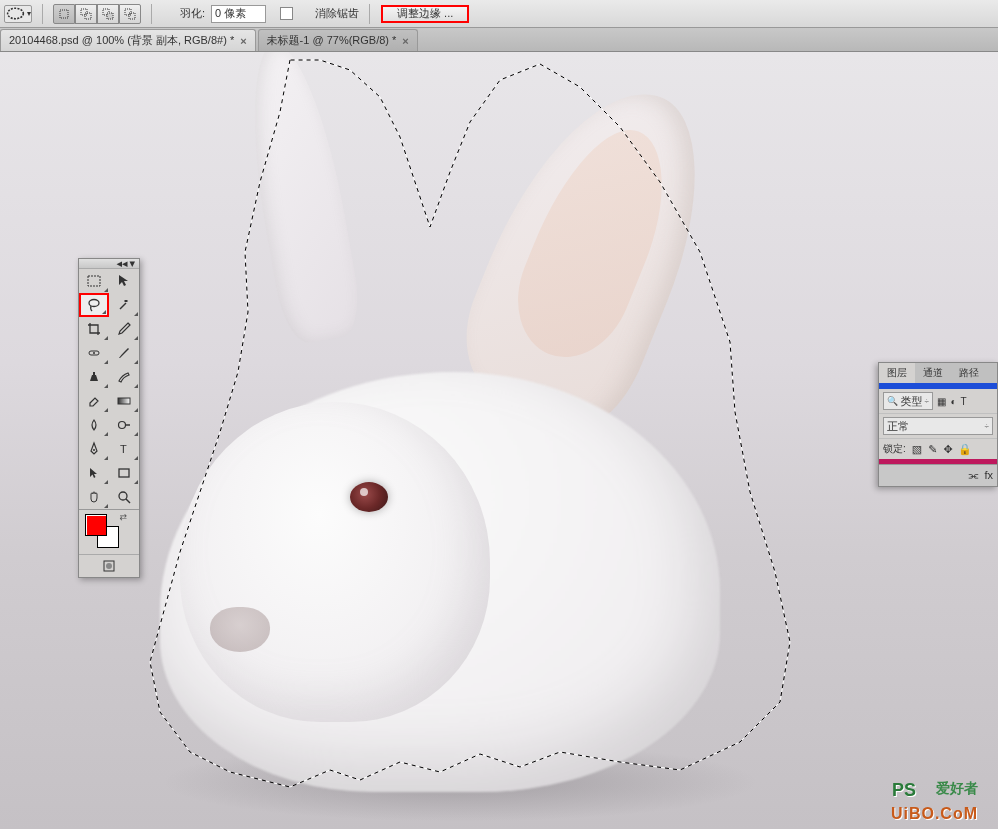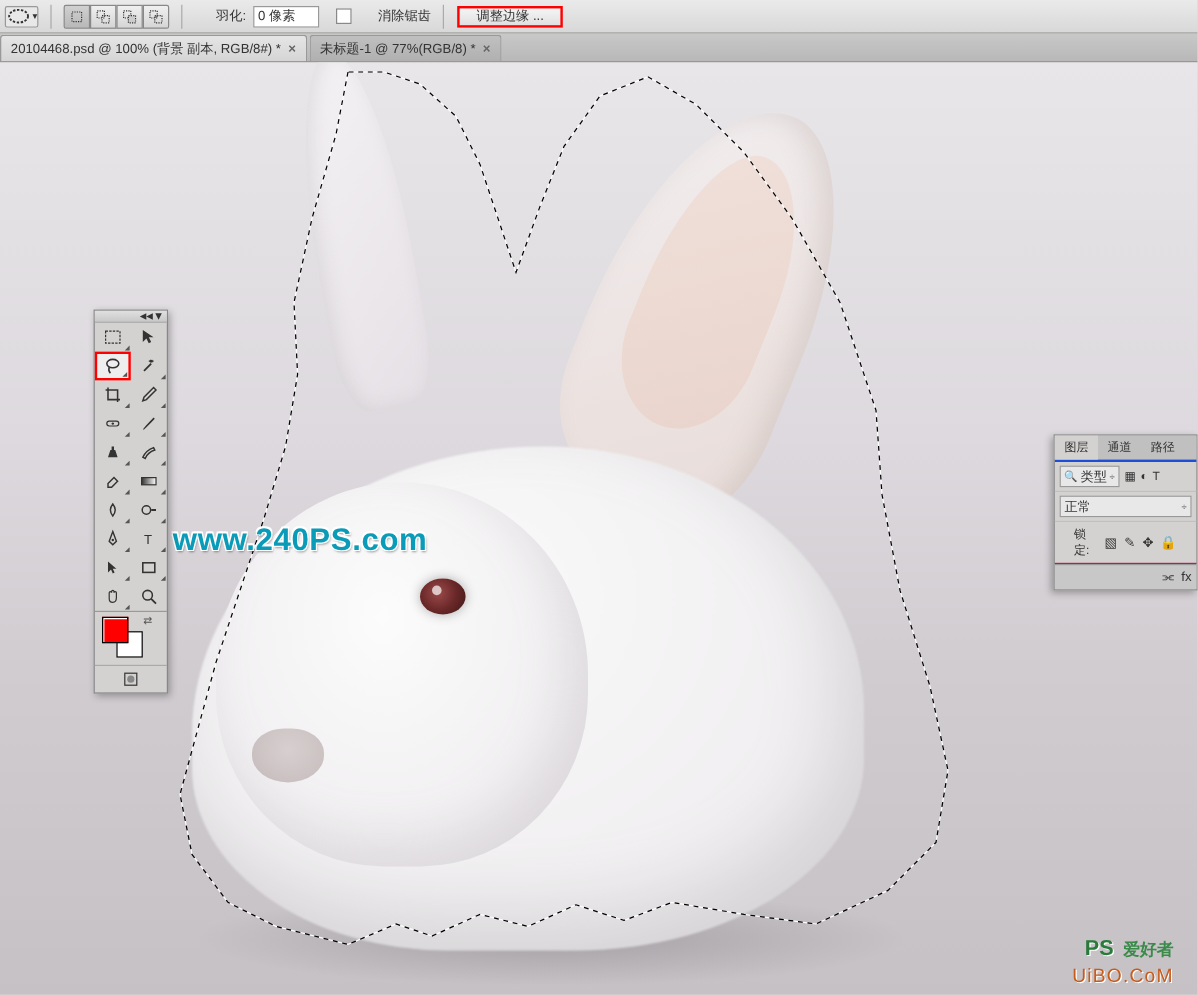--- a/index.html
+++ b/index.html
@@ -42,39 +42,39 @@
 .tool-cell.selected{border:2px solid #f00;background:#eee}
 .tool-cell svg{width:16px;height:16px}
 .tool-tri{position:absolute;right:1px;bottom:1px;width:0;height:0;border-left:4px solid transparent;border-bottom:4px solid #555}
 .color-swatches{padding:4px;position:relative;height:44px}
 .fg-color{position:absolute;width:22px;height:22px;background:#f00;border:1px solid #000;top:4px;left:6px;box-shadow:1px 1px 0 #fff inset}
 .bg-color{position:absolute;width:22px;height:22px;background:#fff;border:1px solid #000;top:16px;left:18px}
 .mini-swap{position:absolute;top:2px;right:12px;font-size:9px;color:#555}
 .toolbox-footer{display:flex;border-top:1px solid #aaa}
 .qm-btn{flex:1;height:22px;display:flex;align-items:center;justify-content:center;cursor:pointer}
 .layers-panel{position:absolute;top:362px;right:0;width:120px;background:#d4d2d0;border:1px solid #888;box-shadow:-2px 2px 6px rgba(0,0,0,.3)}
-.panel-tabs{display:flex;background:#c0c0c0;border-bottom:2px solid #1d4ed8}
+.panel-tabs{display:flex;background:#c0c0c0;border-bottom:6px solid #1d4ed8}
 .panel-tab{padding:3px 8px;cursor:pointer;font-size:10px}
 .panel-tab.active{background:#d4d2d0}
 .panel-row{display:flex;align-items:center;padding:3px 4px;gap:4px;border-bottom:1px solid #c0c0c0}
 .dropdown{flex:1;height:18px;border:1px solid #999;background:#e8e8e8;padding:0 3px;display:flex;align-items:center;justify-content:space-between;font-size:10px}
 .dropdown-arrow{font-size:8px;color:#555}
-.lock-icons{display:flex;gap:6px;padding:3px 16px;align-items:center;border-bottom:1px solid #be185d}
+.lock-icons{display:flex;gap:6px;padding:3px 4px;align-items:flex-end;border-bottom:5px solid #be185d}
 .layer-list{background:#e8e8e8;min-height:120px}
 .layer-row{display:flex;align-items:center;padding:4px;gap:6px;background:#b8cce8;border-bottom:1px solid #bbb}
 .vis-eye{width:14px;height:14px;cursor:pointer}
 .layer-thumb{width:30px;height:22px;border:1px solid #666;background:linear-gradient(#f0f0f0,#ddd);display:flex;align-items:center;justify-content:center}
 .layer-name{font-style:italic;font-size:10px}
 .panel-footer{display:flex;justify-content:flex-end;gap:6px;padding:4px;border-top:1px solid #999;background:#c8c8c8}
 .filter-icons{display:flex;gap:4px;align-items:center;padding:3px 4px;border-bottom:1px solid #c0c0c0}
 .watermark{position:absolute;top:382px;left:144px;font-size:26px;font-weight:bold;color:#0a9bb8;text-shadow:-1px -1px 0 #fff,1px -1px 0 #fff,-1px 1px 0 #fff,1px 1px 0 #fff,1px 2px 2px rgba(0,0,0,.4);letter-spacing:.5px}
-.wm-br{position:absolute;bottom:6px;right:20px;display:flex;align-items:flex-end;gap:8px}
+.wm-br{position:absolute;bottom:6px;right:20px;display:flex;align-items:flex-start;gap:20px}
 .wm-br-ps{font-size:18px;font-weight:bold;color:#2a7a3a;text-shadow:1px 1px 0 #fff}
 .wm-br-txt{font-size:14px;color:#3a8a4a;font-weight:bold}
-.wm-br-dom{position:absolute;bottom:6px;right:20px;font-size:16px;font-weight:normal;color:#c85a1a;letter-spacing:1px;text-shadow:1px 1px 0 #fff}
+.wm-br-dom{position:absolute;bottom:6px;right:20px;font-size:16px;font-weight:bold;color:#c85a1a;letter-spacing:1px;text-shadow:1px 1px 0 #fff}
 </style>
 </head>
 <body>
 
 <div class="options-bar">
   <div class="tool-icon">
     <svg viewBox="0 0 16 16">
         <ellipse cx="8" cy="8" rx="6" ry="4" fill="none" stroke="#333" stroke-width="1.2" stroke-dasharray="1.5 1"></ellipse>
       </svg>
     <span style="font-size:8px;margin-left:1px">▾</span>
@@ -140,21 +140,20 @@
     <div class="eye">
         <div class="eye-hl"></div>
       </div>
     <div class="nose"></div>
   </div>
   <svg class="selection-path" viewBox="0 0 998 777" preserveAspectRatio="none">
     <path class="marching-w" d="M290 8 L280 60 L260 130 L245 200 L248 260 L238 320 L220 380 L200 440 L180 500 L165 555 L150 610 L160 660 L190 700 L230 720 L290 735 L330 718 L360 728 L400 710 L440 720 L480 702 L520 715 L560 700 L620 710 L680 718 L740 690 L780 650 L790 590 L775 520 L750 440 L735 360 L730 290 L700 200 L660 130 L620 75 L580 35 L540 12 L500 28 L470 70 L450 120 L430 175 L415 130 L400 85 L380 45 L350 18 L320 8 Z"></path>
     <path class="marching" d="M290 8 L280 60 L260 130 L245 200 L248 260 L238 320 L220 380 L200 440 L180 500 L165 555 L150 610 L160 660 L190 700 L230 720 L290 735 L330 718 L360 728 L400 710 L440 720 L480 702 L520 715 L560 700 L620 710 L680 718 L740 690 L780 650 L790 590 L775 520 L750 440 L735 360 L730 290 L700 200 L660 130 L620 75 L580 35 L540 12 L500 28 L470 70 L450 120 L430 175 L415 130 L400 85 L380 45 L350 18 L320 8 Z"></path>
   </svg>
 
-  <div class="watermark">www.240PS.com</div>
   <div class="wm-br" style="bottom:28px">
     <span class="wm-br-ps">PS</span>
     <span class="wm-br-txt">爱好者</span>
   </div>
   <div class="wm-br-dom">UiBO.CoM</div>
 </div>
 
 <div class="toolbox">
   <div class="toolbox-header">
       <span>◂◂</span>

